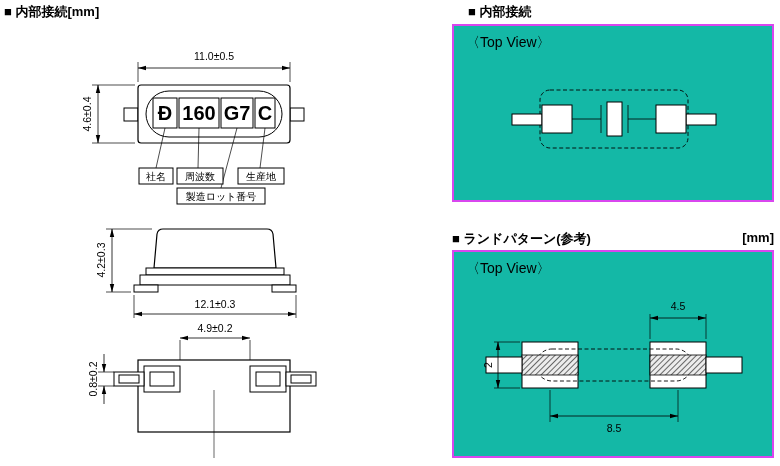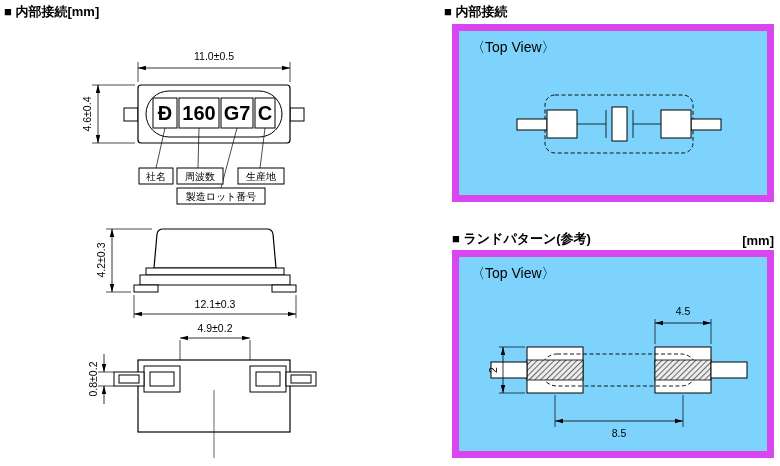--- a/index.html
+++ b/index.html
@@ -1,22 +1,22 @@
 <!DOCTYPE html>
 <html><head>
 <meta charset="utf-8">
 <style>
   *{margin:0;padding:0;box-sizing:border-box}
   html,body{width:780px;height:466px;background:#fff;color:#000;
     font-family:"Liberation Sans",sans-serif;overflow:hidden;position:relative}
   .abs{position:absolute}
   .sec-title{font-size:13px;font-weight:bold;white-space:nowrap}
-  .panel{border:7px solid #d946ef;background:#7dd3fc;position:absolute}
+  .panel{border:2px solid #d946ef;background:#14b8a6;position:absolute}
   .tv-label{font-size:14px;position:absolute;left:12px;top:8px}
-  .hdr-row{display:flex;justify-content:space-between;align-items:flex-end}
+  .hdr-row{display:flex;justify-content:space-between;}
   svg{position:absolute;left:0;top:0}
   svg text{font-family:"Liberation Sans",sans-serif;fill:#000}
   .dim{font-size:10.5px}
   .lbl{font-size:10px}
   .mark{font-size:20px;font-weight:bold}
   .outline{stroke:#000;stroke-width:1.2;fill:#fff}
   .outline2{stroke:#000;stroke-width:1;fill:#fff}
   .nofill{fill:none}
   .dimline{stroke:#000;stroke-width:0.8;fill:none}
   .extline{stroke:#000;stroke-width:0.7;fill:none}
@@ -120,21 +120,21 @@
     <line class="thin" x1="214" y1="368" x2="214" y2="436"></line>
 
     <line class="extline" x1="114" y1="350" x2="98" y2="350"></line>
     <line class="extline" x1="114" y1="364" x2="98" y2="364"></line>
     <line class="dimline" x1="104" y1="332" x2="104" y2="350" marker-end="url(#arr)"></line>
     <line class="dimline" x1="104" y1="382" x2="104" y2="364" marker-end="url(#arr)"></line>
     <text class="dim" text-anchor="middle" transform="rotate(-90 94 357)" x="94" y="360">0.8±0.2</text>
   </g>
 </svg>
 
-<div class="abs sec-title" style="left:444px;top:3px">■ 内部接続</div>
+<div class="abs sec-title" style="left:468px;top:3px">■ 内部接続</div>
 
 <div class="panel" style="left:452px;top:24px;width:322px;height:178px">
   <div class="tv-label">〈Top View〉</div>
   <svg width="320" height="176" viewBox="0 0 320 176">
     <rect class="dash" x="86" y="64" width="148" height="58" rx="10"></rect>
     <rect class="outline2" x="58" y="88" width="30" height="11"></rect>
     <rect class="outline2" x="232" y="88" width="30" height="11"></rect>
     <rect class="outline2" x="88" y="79" width="30" height="28"></rect>
     <rect class="outline2" x="202" y="79" width="30" height="28"></rect>
     <line class="dimline" x1="118" y1="93" x2="147" y2="93"></line>

